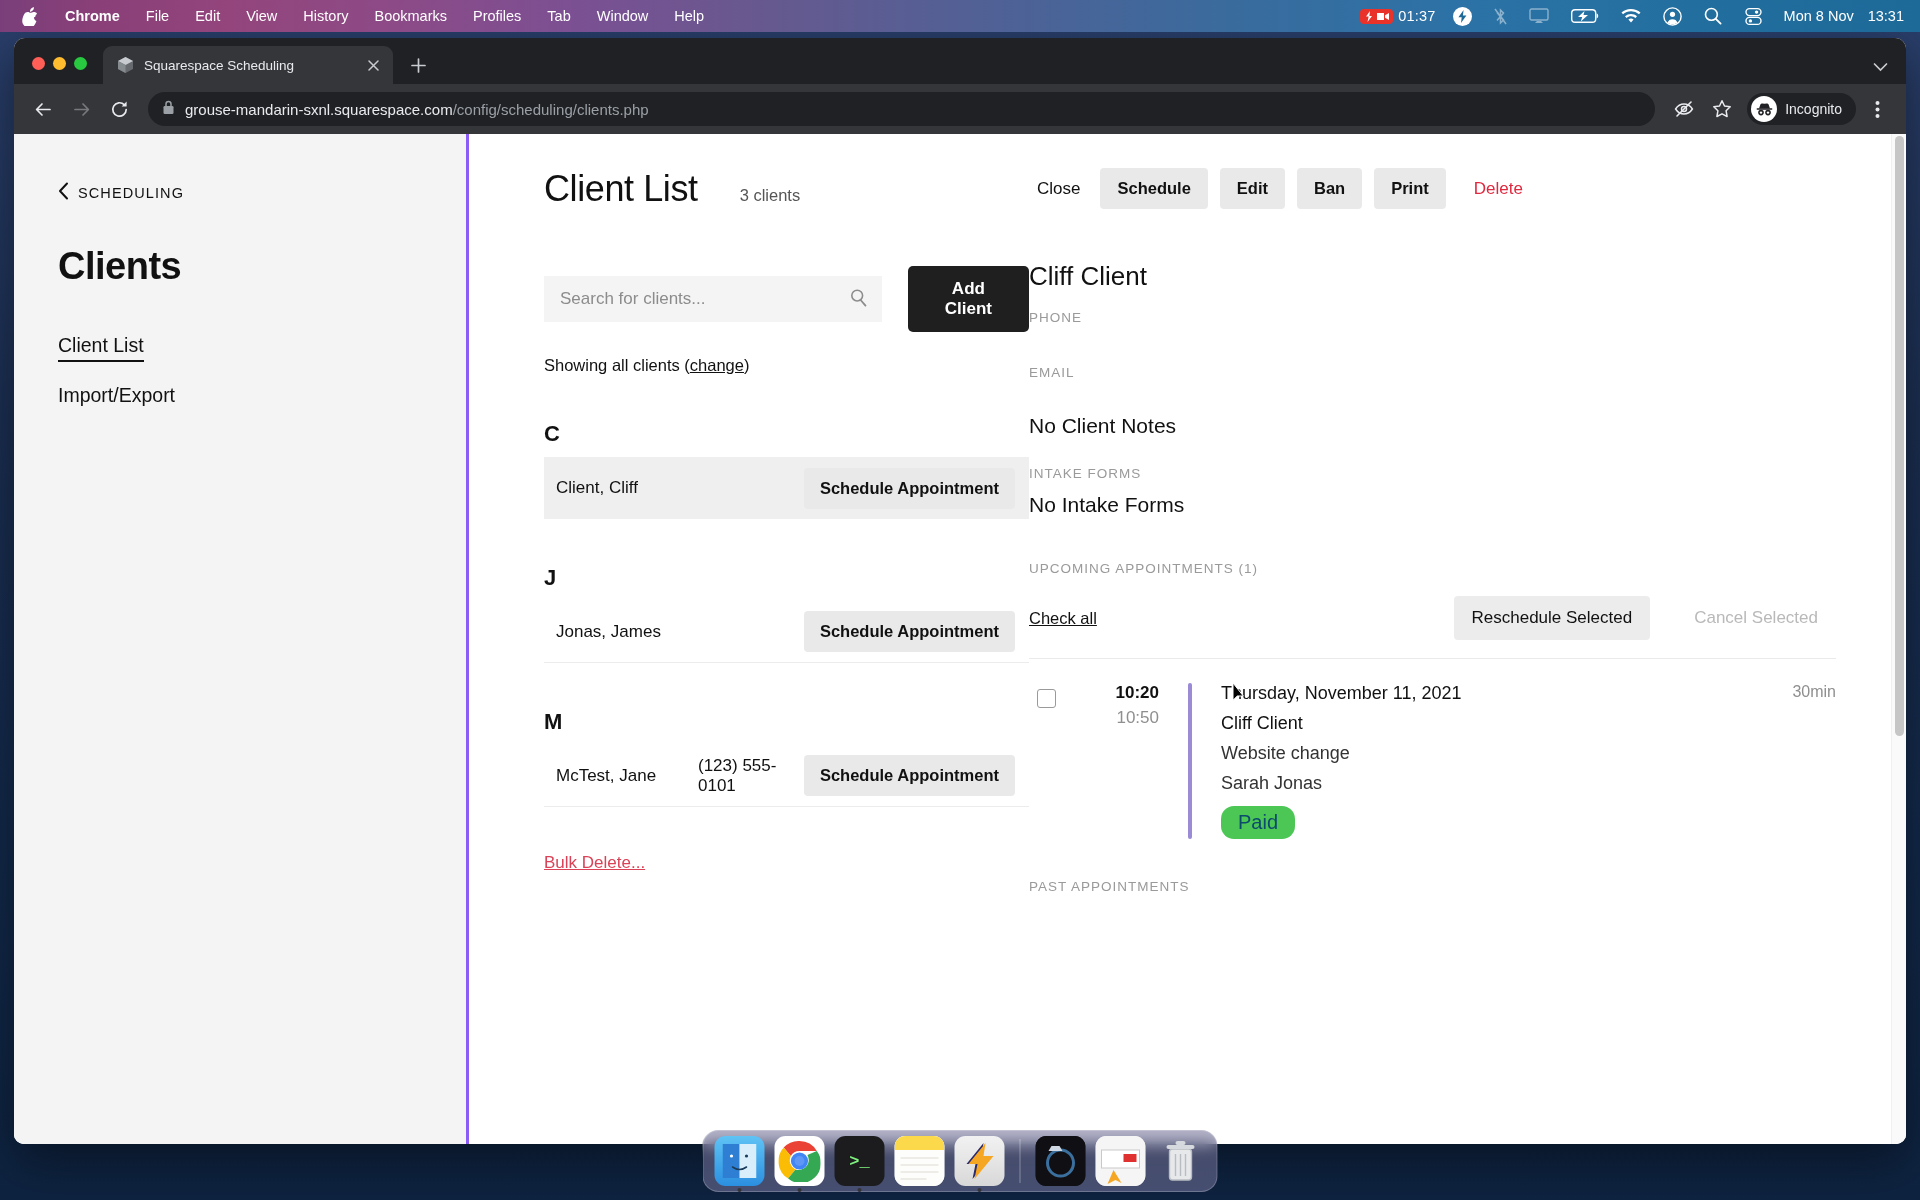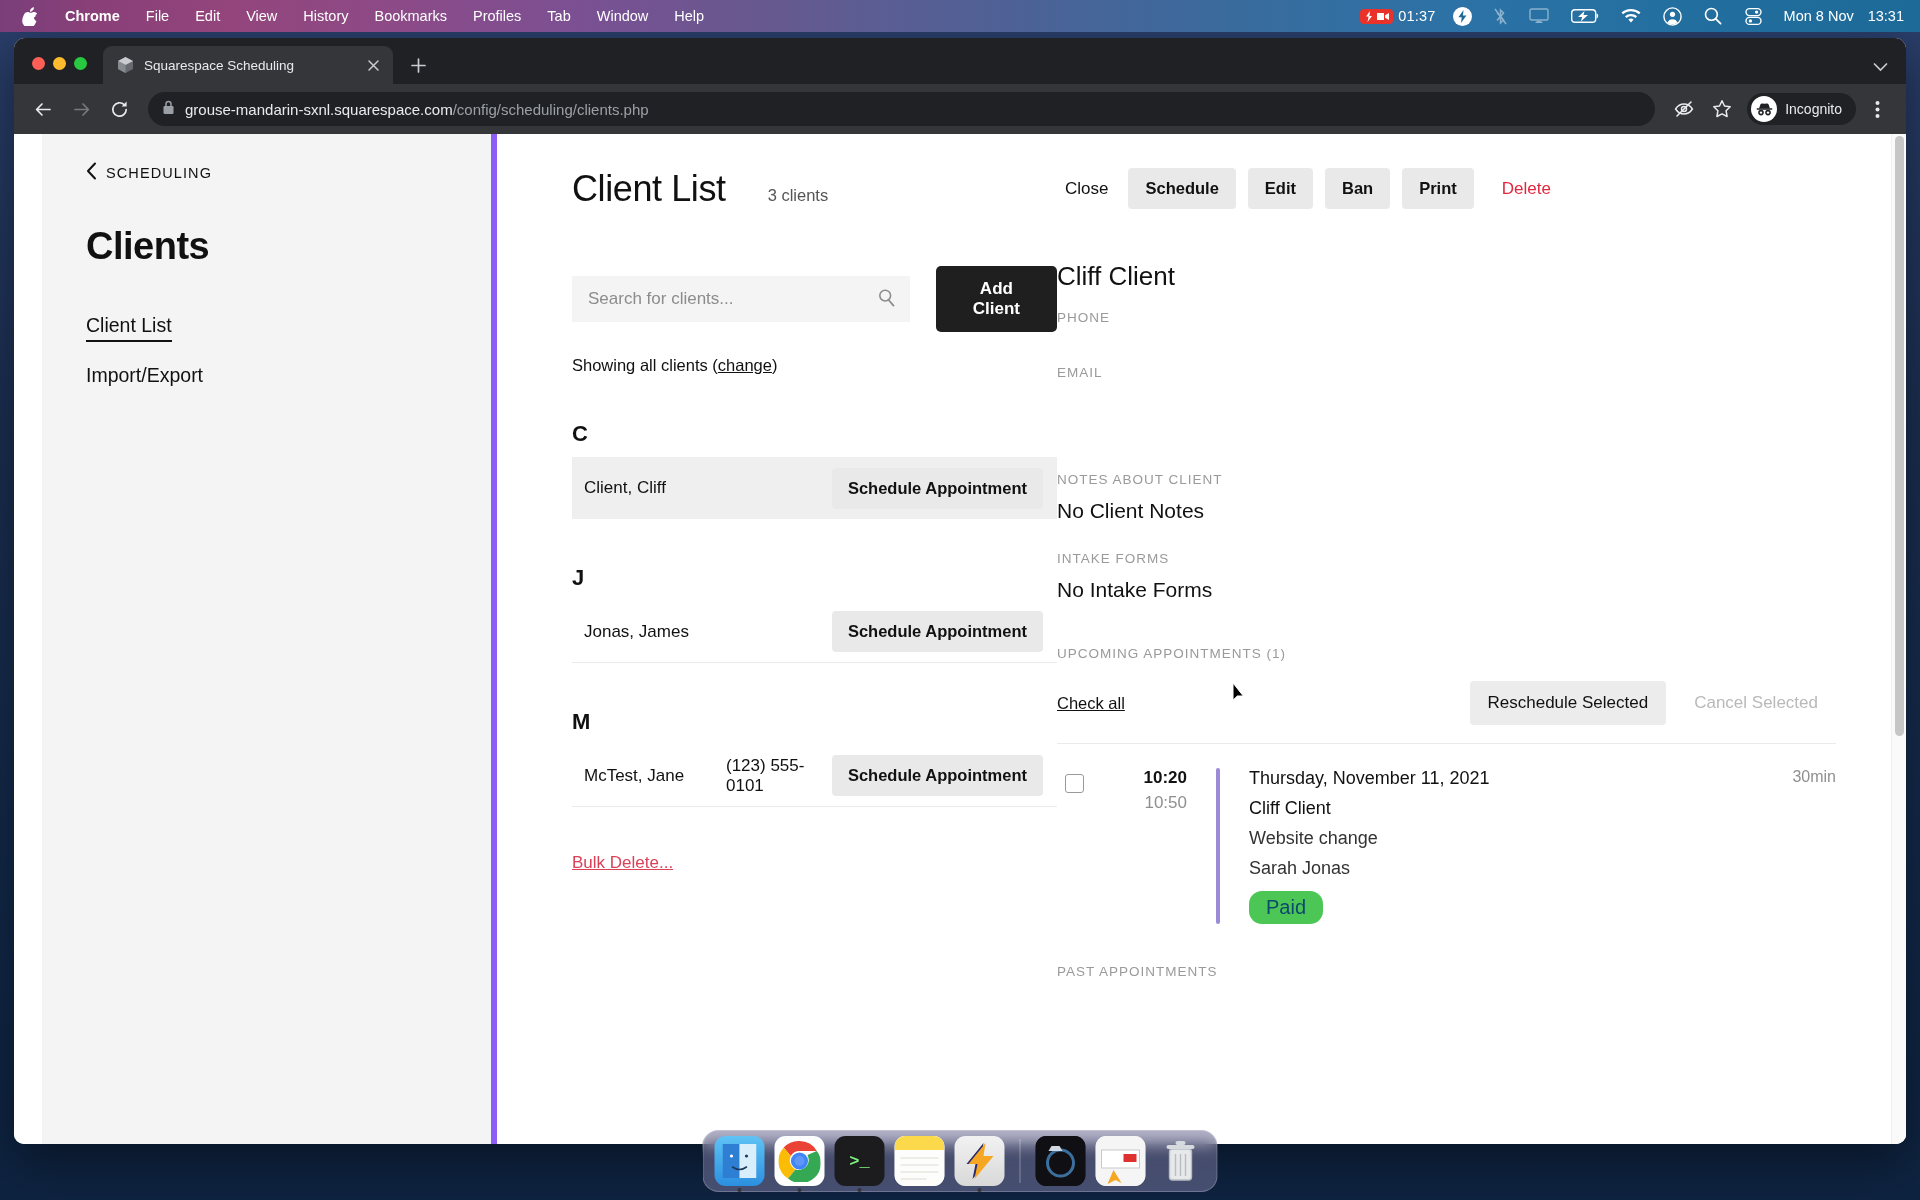--- a/index.html
+++ b/index.html
@@ -95,21 +95,21 @@
   .incog-avatar { width: 26px; height: 26px; border-radius: 50%; background: #ffffff;
     display: flex; align-items: center; justify-content: center; }
 
   
   .viewport {
     position: relative; height: 1010px; background: #ffffff;
     display: flex; overflow: hidden;
   }
   .sidebar {
     width: 455px; flex: 0 0 455px; background: #f4f4f4;
-    padding: 28px 0 0 44px; border-right: 6px solid #8b5cf6; margin-left: 28px;
+    padding: 48px 0 0 44px; border-right: 3px solid #8b5cf6;
   }
   .crumb { display: flex; align-items: center; gap: 9px; color: #111; }
   .crumb-chevron { font-size: 17px; line-height: 1; font-weight: 500; }
   .crumb-label { font-size: 14.5px; letter-spacing: 1.1px; font-weight: 500; }
   .side-title { font-size: 38px; font-weight: 700; letter-spacing: -.5px; margin-top: 42px; color: #111; }
   .side-nav { margin-top: 46px; display: flex; flex-direction: column; gap: 22px; }
   .side-link { font-size: 19.5px; color: #111; width: fit-content; }
   .side-link.active { border-bottom: 2px solid #111; padding-bottom: 3px; }
 
   .content { flex: 1; position: relative; padding: 0; min-width: 0; }
@@ -176,21 +176,21 @@
   .act-del { font-size: 17px; color: #e0283e; cursor: pointer; padding: 0 8px; margin-left: 8px; }
   .detail-name { font-size: 26px; font-weight: 400; color: #111; margin-top: 52px; }
   .field-label { font-size: 13.5px; letter-spacing: 1px; color: #9a9a9a; margin-top: 18px; }
   .field-value { font-size: 18px; color: #111; min-height: 22px; }
   .field-label.gapbig { margin-top: 70px; }
   .big-value { font-size: 21px; color: #111; margin-top: 12px; }
 
   .appt-head { font-size: 13.5px; letter-spacing: 1px; color: #9a9a9a; margin-top: 44px; }
   .appt-toolbar { display: flex; align-items: center; margin-top: 20px; }
   .checkall { font-size: 16.5px; color: #111; text-decoration: underline; cursor: pointer; }
-  .appt-actions { margin-left: auto; display: flex; gap: 10px; }
+  .appt-actions { margin-left: auto; display: flex; gap: 26px; }
   .btn-resched { background: #ececec; border: none; border-radius: 4px;
     font-family: inherit; font-size: 17px; color: #111; padding: 12px 18px; cursor: pointer; }
   .btn-cancel { background: transparent; border: none; border-radius: 4px;
     font-family: inherit; font-size: 17px; color: #b9b9b9; padding: 12px 18px; cursor: default; }
 
   .appt-row {
     display: flex; align-items: flex-start; gap: 7px;
     border-top: 1px solid #eaeaea; padding-top: 24px; margin-top: 18px;
   }
   .appt-check { width: 19px; height: 19px; border: 1.6px solid #9a9a9a; border-radius: 3px;
@@ -511,21 +511,20 @@
           </div>
 
           <div class="detail-name">Cliff Client</div>
 
           <div class="field-label">PHONE</div>
           <div class="field-value"></div>
 
           <div class="field-label">EMAIL</div>
           <div class="field-value"></div>
 
-          <div class="field-label gapbig">NOTES ABOUT CLIENT</div>
           <div class="big-value">No Client Notes</div>
 
           <div class="field-label" style="margin-top:28px">INTAKE FORMS</div>
           <div class="big-value">No Intake Forms</div>
 
           <div class="appt-head">UPCOMING APPOINTMENTS (1)</div>
 
           <div class="appt-toolbar">
             <span class="checkall">Check all</span>
             <span class="appt-actions">

